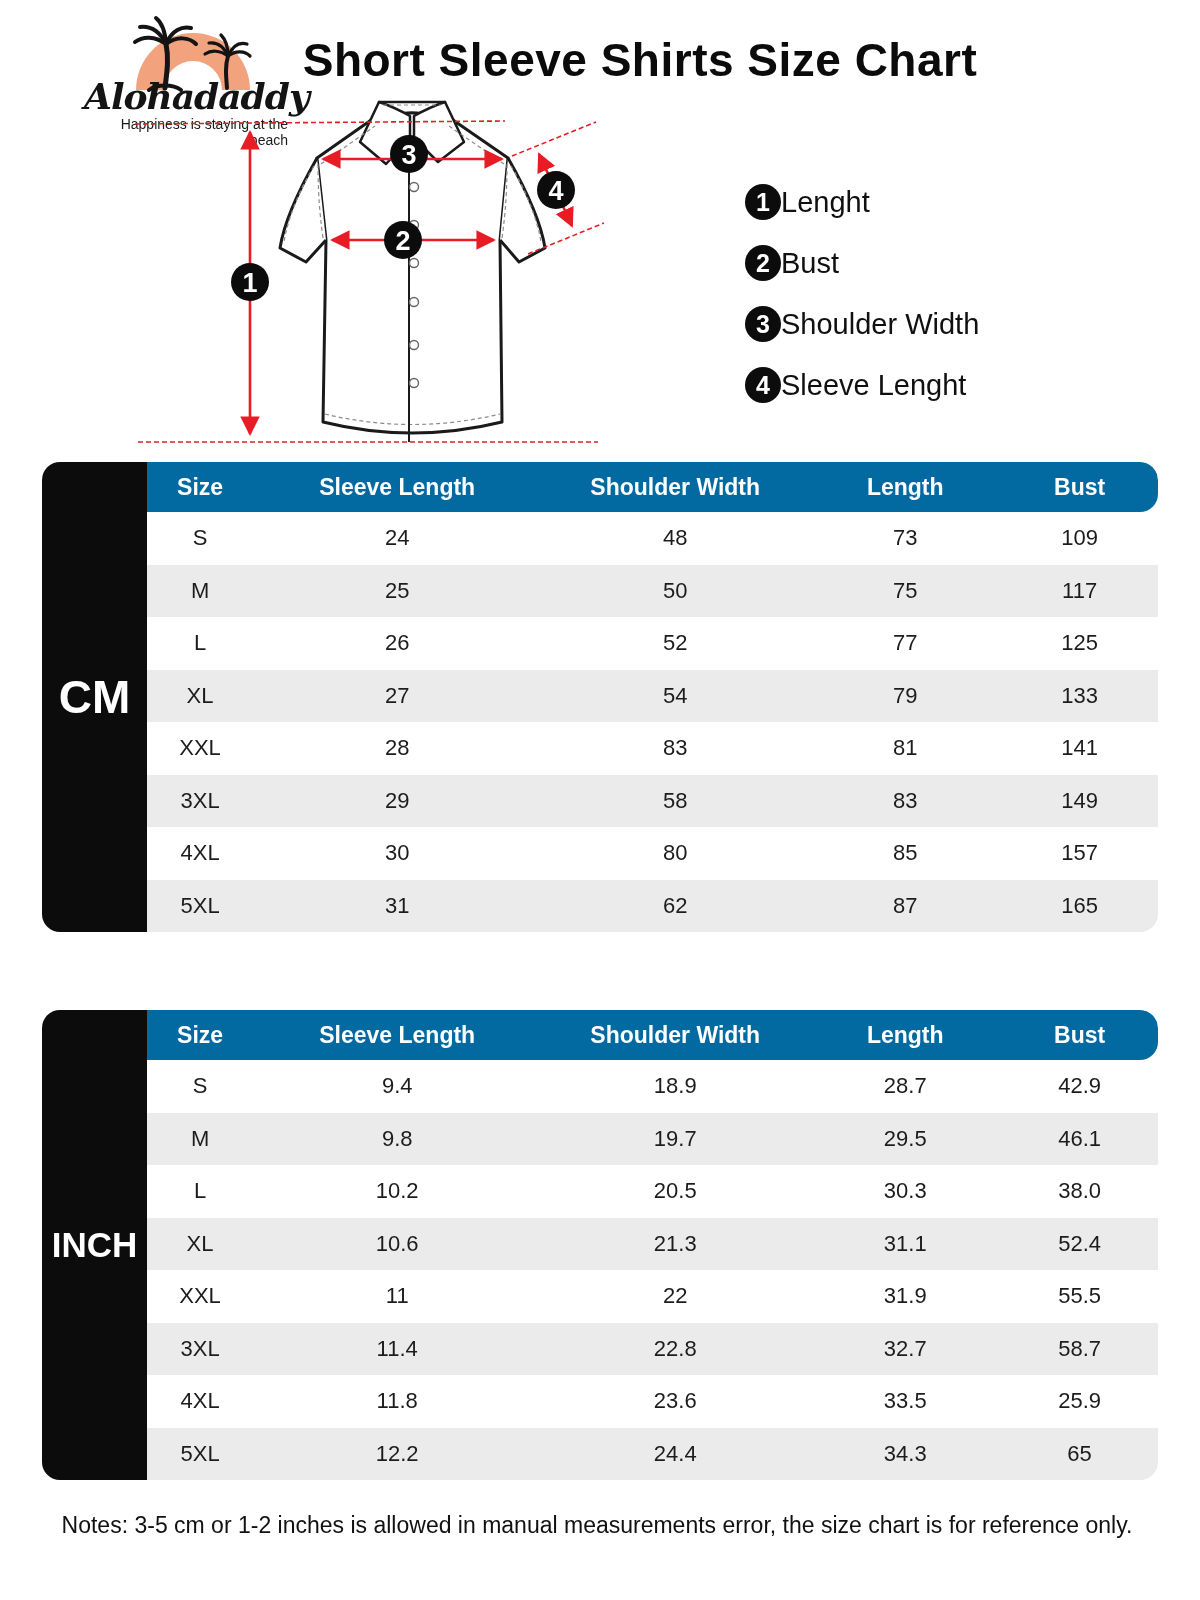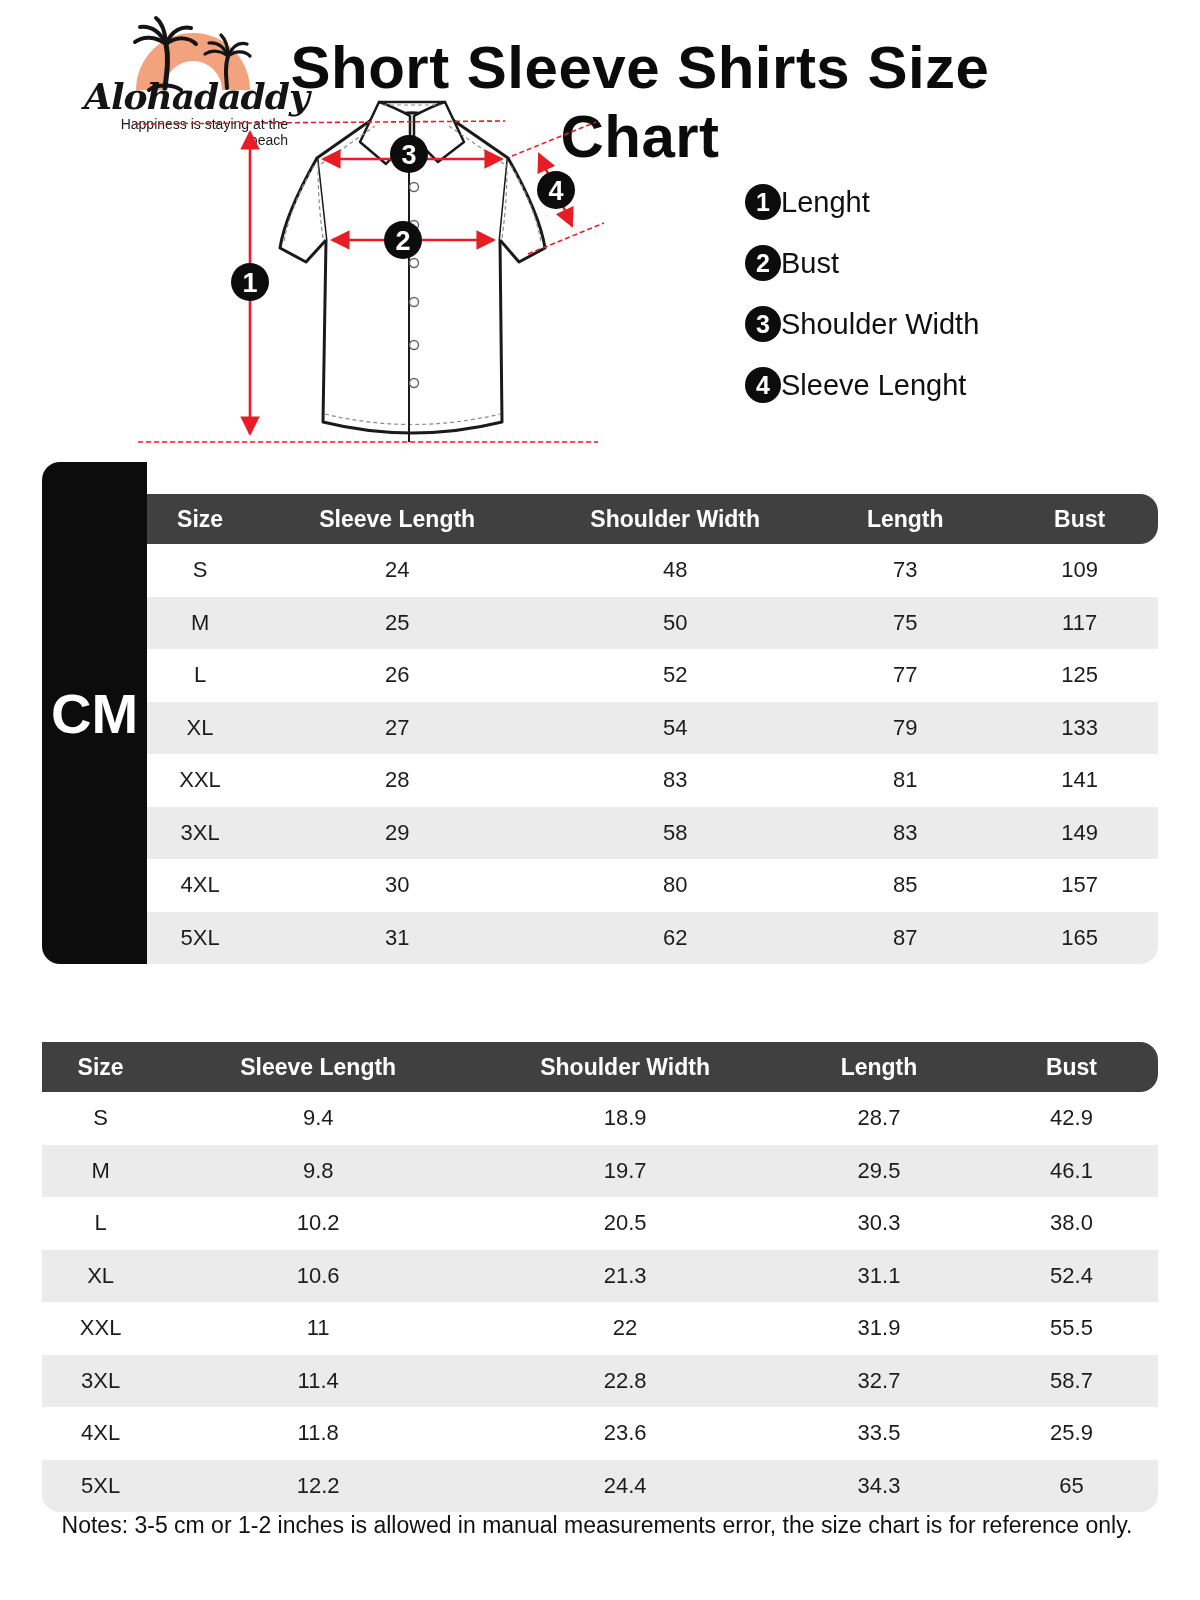--- a/index.html
+++ b/index.html
@@ -8,41 +8,41 @@
   .page { position:relative; width:1200px; height:1600px; background:#fff; overflow:hidden; }
 
   
   .logo { position:absolute; left:84px; top:14px; width:214px; text-align:center; }
   .logo-art { display:block; margin:0 auto; }
   .logo-name { font-family:"DejaVu Serif", serif; font-style:italic; font-weight:700;
                font-size:36px; line-height:1; color:#141414; margin-top:-16px; letter-spacing:-1px; }
   .logo-tagline { font-size:14px; color:#1b1b1b; margin-top:2px; text-align:right; padding-right:10px; }
 
   .title { position:absolute; left:290px; top:33px; width:700px; text-align:center;
-           font-size:60px; font-weight:700; color:#0b0b0b; letter-spacing:0.5px; }
+           font-size:46px; font-weight:700; color:#0b0b0b; letter-spacing:0.5px; }
 
   
   .shirt-wrap { position:absolute; left:128px; top:92px; width:530px; height:370px; }
   .legend { position:absolute; left:745px; top:184px; display:flex; flex-direction:column; gap:25px; }
   .legend-item { display:flex; align-items:center; height:36px; }
   .lnum { width:36px; height:36px; min-width:36px; border-radius:50%; background:#0c0c0c; color:#fff;
           font-weight:700; font-size:25px; display:flex; align-items:center; justify-content:center; }
   .llabel { font-size:29px; color:#101010; }
 
   
   .size-table { position:absolute; left:42px; width:1116px; display:flex;
                 border-radius:18px; overflow:hidden; background:#fff; }
   .unit-col { width:105px; min-width:105px; background:#0c0c0c; color:#fff;
               display:flex; align-items:center; justify-content:center; font-weight:700; }
-  .size-table.cm  .unit-col { font-size:56px; }
+  .size-table.cm  .unit-col { font-size:46px; }
   .size-table.inch .unit-col { font-size:35px; }
   .tbl { flex:1; display:flex; flex-direction:column; }
   .grid5 { display:grid; grid-template-columns:10.5% 28.5% 26.5% 19% 15.5%; align-items:center; text-align:center; }
-  .thead { height:50px; background:#404040; border-radius:0 18px 18px 0;
-           color:#fff; font-weight:700; font-size:23px;margin-top:32px; }
+  .thead { height:50px; background:#0369a1; border-radius:0 18px 18px 0;
+           color:#fff; font-weight:700; font-size:23px; }
   .trow { height:52.5px; font-size:22px; color:#1c1c1c; background:#fff; }
   .trow:nth-child(even) { background:#ebebeb; }
 
   
   .notes { position:absolute; left:0; top:1512px; width:1194px; text-align:center;
            font-size:23px; color:#111; }
 </style>
 </head>
 <body>
 
@@ -241,20 +241,21 @@
             <div>31</div>
             <div>62</div>
             <div>87</div>
             <div>165</div>
           </div>
         </div>
     </div>
   </section>
 
   <section class="size-table inch" style="top:1010px;">
+    <div class="unit-col">INCH</div>
     <div class="tbl">
       <div class="thead grid5">
           <div>Size</div>
           <div>Sleeve Length</div>
           <div>Shoulder Width</div>
           <div>Length</div>
           <div>Bust</div>
         </div>
       <div>
           <div class="trow grid5">

